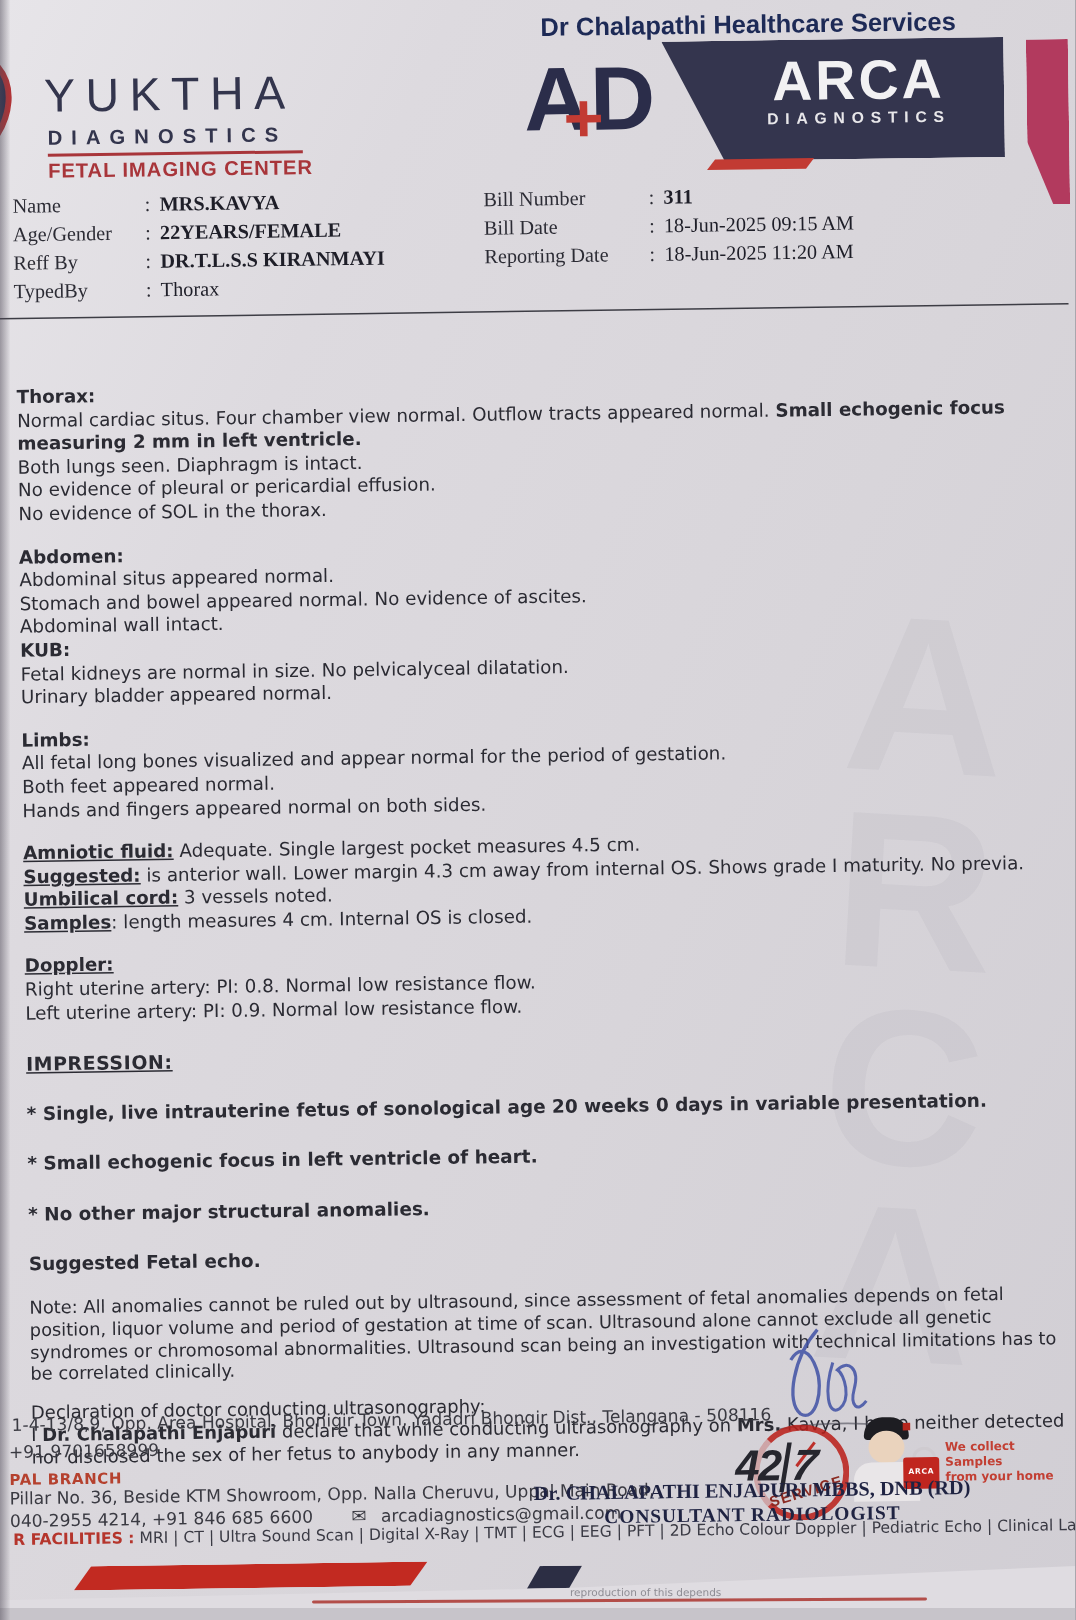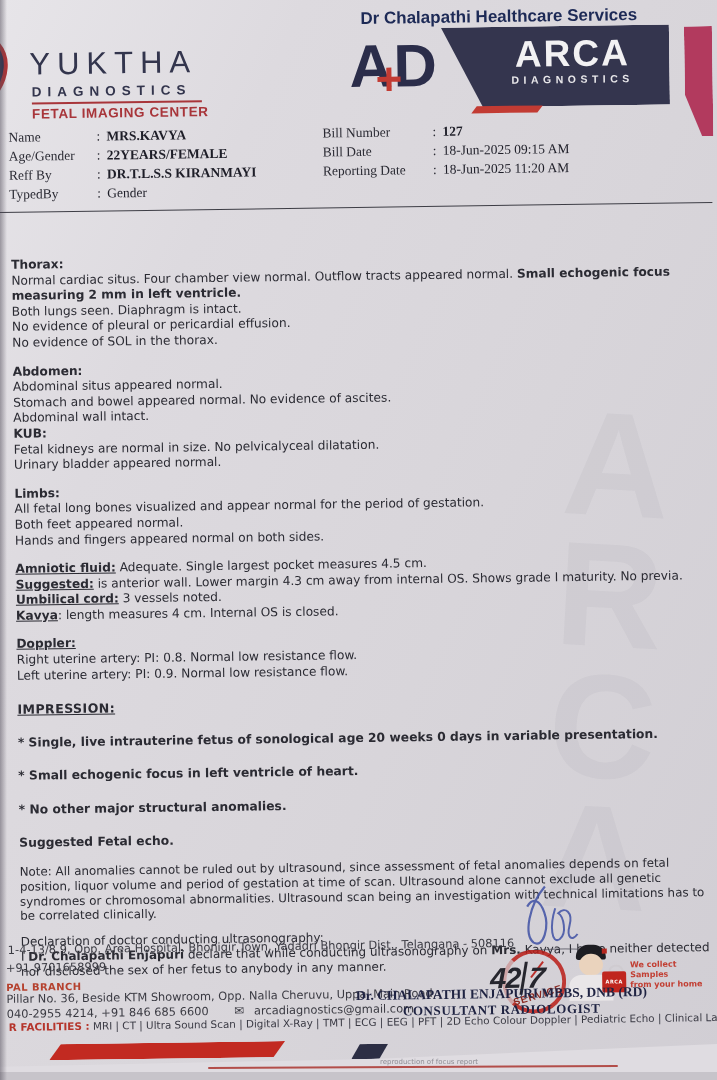--- a/index.html
+++ b/index.html
@@ -158,28 +158,28 @@
         <span class="pt-val">22YEARS/FEMALE</span>
       </div>
       <div class="pt-row">
         <span class="pt-label">Reff By</span>
         <span class="pt-colon">:</span>
         <span class="pt-val">DR.T.L.S.S KIRANMAYI</span>
       </div>
       <div class="pt-row">
         <span class="pt-label">TypedBy</span>
         <span class="pt-colon">:</span>
-        <span class="pt-val normal">Gender</span>
+        <span class="pt-val normal">Thorax</span>
       </div>
     </div>
     <div class="pt pt-right">
       <div class="pt-row">
         <span class="pt-label">Bill Number</span>
         <span class="pt-colon">:</span>
-        <span class="pt-val">127</span>
+        <span class="pt-val">311</span>
       </div>
       <div class="pt-row">
         <span class="pt-label">Bill Date</span>
         <span class="pt-colon">:</span>
         <span class="pt-val normal">18-Jun-2025 09:15 AM</span>
       </div>
       <div class="pt-row">
         <span class="pt-label">Reporting Date</span>
         <span class="pt-colon">:</span>
         <span class="pt-val normal">18-Jun-2025 11:20 AM</span>
@@ -214,21 +214,21 @@
         <div class="sec-title">Limbs:</div>
         <div>All fetal long bones visualized and appear normal for the period of gestation.</div>
         <div>Both feet appeared normal.</div>
         <div>Hands and fingers appeared normal on both sides.</div>
       </div>
 
       <div class="sec">
         <div><span class="ul">Amniotic fluid:</span><span> Adequate.  Single largest pocket measures 4.5 cm.</span></div>
         <div><span class="ul">Suggested:</span><span> is anterior wall. Lower margin 4.3 cm away from internal OS.  Shows grade I maturity. No previa.</span></div>
         <div><span class="ul">Umbilical cord:</span><span> 3 vessels noted.</span></div>
-        <div><span class="ul">Kavya</span><span>: length measures  4 cm. Internal OS is closed.</span></div>
+        <div><span class="ul">Samples</span><span>: length measures  4 cm. Internal OS is closed.</span></div>
       </div>
 
       <div class="sec doppler-gap">
         <div class="ul">Doppler:</div>
         <div>Right uterine artery: PI: 0.8. Normal low resistance flow.</div>
         <div>Left uterine artery:  PI: 0.9. Normal low resistance flow.</div>
       </div>
 
       <div class="imp-title">IMPRESSION:</div>
       <div class="imp-item">* Single, live intrauterine fetus of sonological age 20  weeks 0 days in variable presentation.</div>
@@ -292,17 +292,17 @@
 
     <div class="facilities">
       <span class="fac-label">R FACILITIES :</span>
       <span>MRI | CT | Ultra Sound Scan | Digital X-Ray | TMT | ECG | EEG | PFT | 2D Echo Colour Doppler | Pediatric Echo | Clinical Laboratory</span>
     </div>
     <div class="red-stripe"></div>
     <div class="navy-stripe"></div>
   </div>
 
   <div class="page-edge"></div>
-  <div class="fineprint">reproduction of focus report</div>
+  <div class="fineprint">reproduction of this depends</div>
   <div class="red-line"></div>
   <div class="bottom-dark"></div>
   <div class="edge-left"></div>
 </div>
 
 </body></html>

